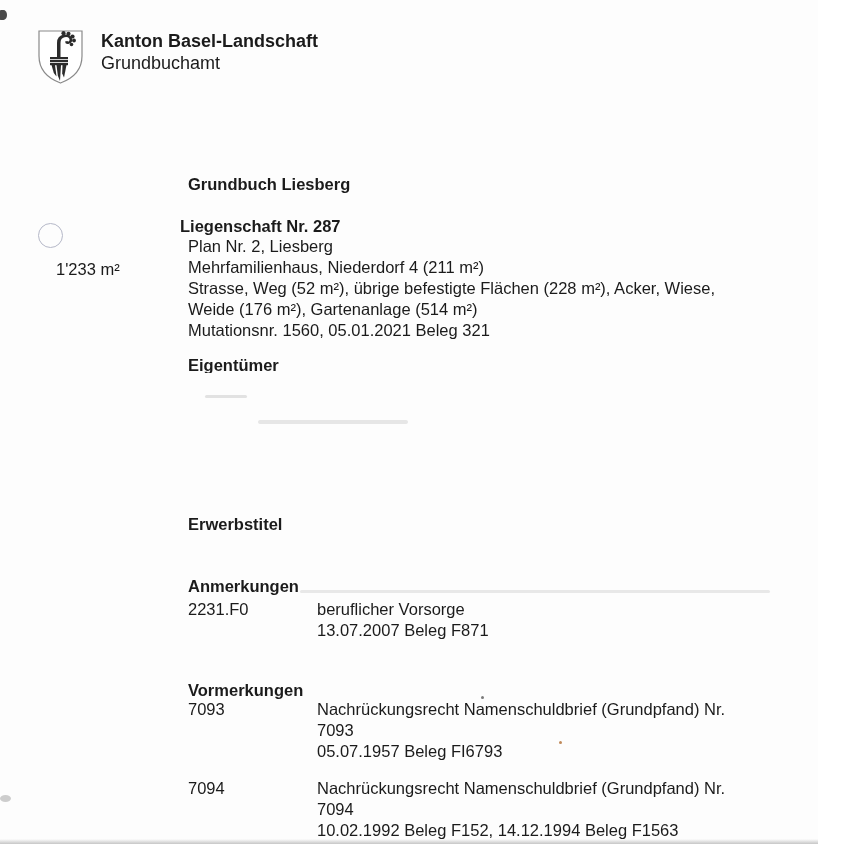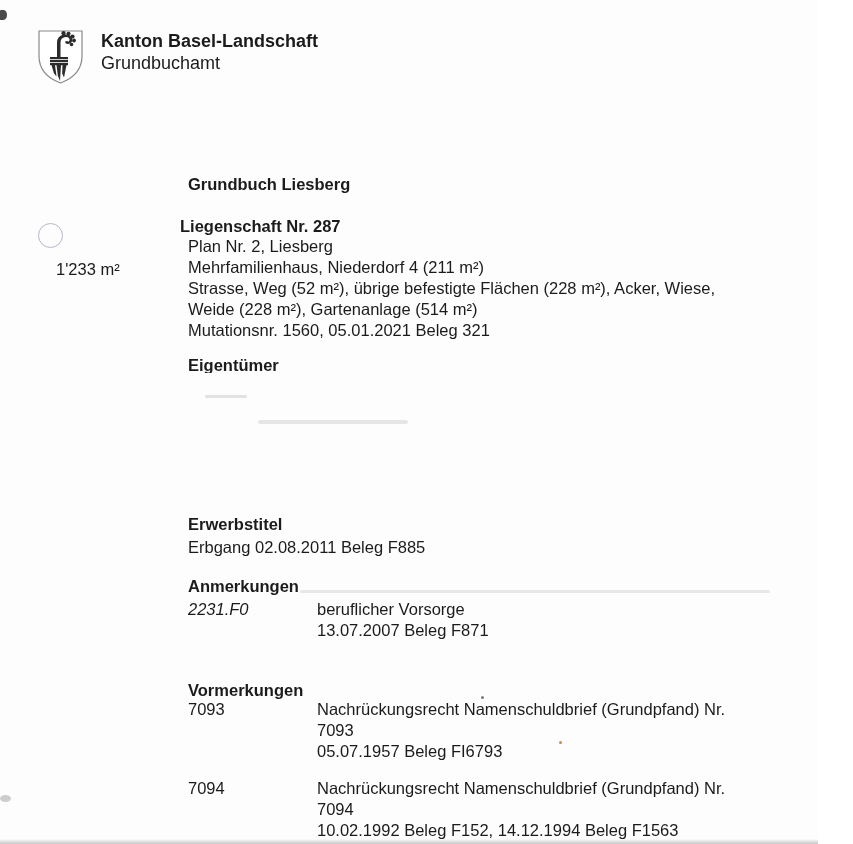--- a/index.html
+++ b/index.html
@@ -28,21 +28,21 @@
   .parcel-plan    { left:188px; top:236px; }
   .area-value     { left:56px;  top:259px; }
   .parcel-desc    { left:188px; top:257px; }
 
   .owner-heading  { left:188px; top:355px; height:18px; overflow:hidden; }
 
   .erwerb-heading { left:188px; top:514px; }
   .erwerb-entry   { left:188px; top:537px; }
 
   .anm-heading    { left:188px; top:576px; }
-  .anm-row-id     { left:188px; top:599px;font-style:italic; }
+  .anm-row-id     { left:188px; top:599px; }
   .anm-row-body   { left:317px; top:599px; }
 
   .vorm-heading   { left:188px; top:680px; }
   .vorm1-id       { left:188px; top:699px; }
   .vorm1-body     { left:317px; top:699px; }
   .vorm2-id       { left:188px; top:778px; }
   .vorm2-body     { left:317px; top:778px; }
 
   
   .punch-hole {
@@ -93,28 +93,27 @@
   </div>
 
   <div class="abs registry t16 b">Grundbuch Liesberg</div>
 
   <div class="abs parcel-title t16 b">Liegenschaft Nr. 287</div>
   <div class="abs parcel-plan t16">Plan Nr. 2, Liesberg</div>
   <div class="abs area-value t16">1'233 m²</div>
   <div class="abs parcel-desc t16">
     <div>Mehrfamilienhaus, Niederdorf 4 (211 m²)</div>
     <div>Strasse, Weg (52 m²), übrige befestigte Flächen (228 m²), Acker, Wiese,</div>
-    <div>Weide (228 m²), Gartenanlage (514 m²)</div>
+    <div>Weide (176 m²), Gartenanlage (514 m²)</div>
     <div>Mutationsnr. 1560, 05.01.2021 Beleg 321</div>
   </div>
 
   <div class="abs owner-heading t16 b">Eigentümer</div>
 
   <div class="abs erwerb-heading t16 b">Erwerbstitel</div>
-  <div class="abs erwerb-entry t16">Erbgang 02.08.2011 Beleg F885</div>
 
   <div class="abs anm-heading t16 b">Anmerkungen</div>
   <div class="abs anm-row-id t16">2231.F0</div>
   <div class="abs anm-row-body t16">
     <div>beruflicher Vorsorge</div>
     <div>13.07.2007 Beleg F871</div>
   </div>
 
   <div class="abs vorm-heading t16 b">Vormerkungen</div>
 

